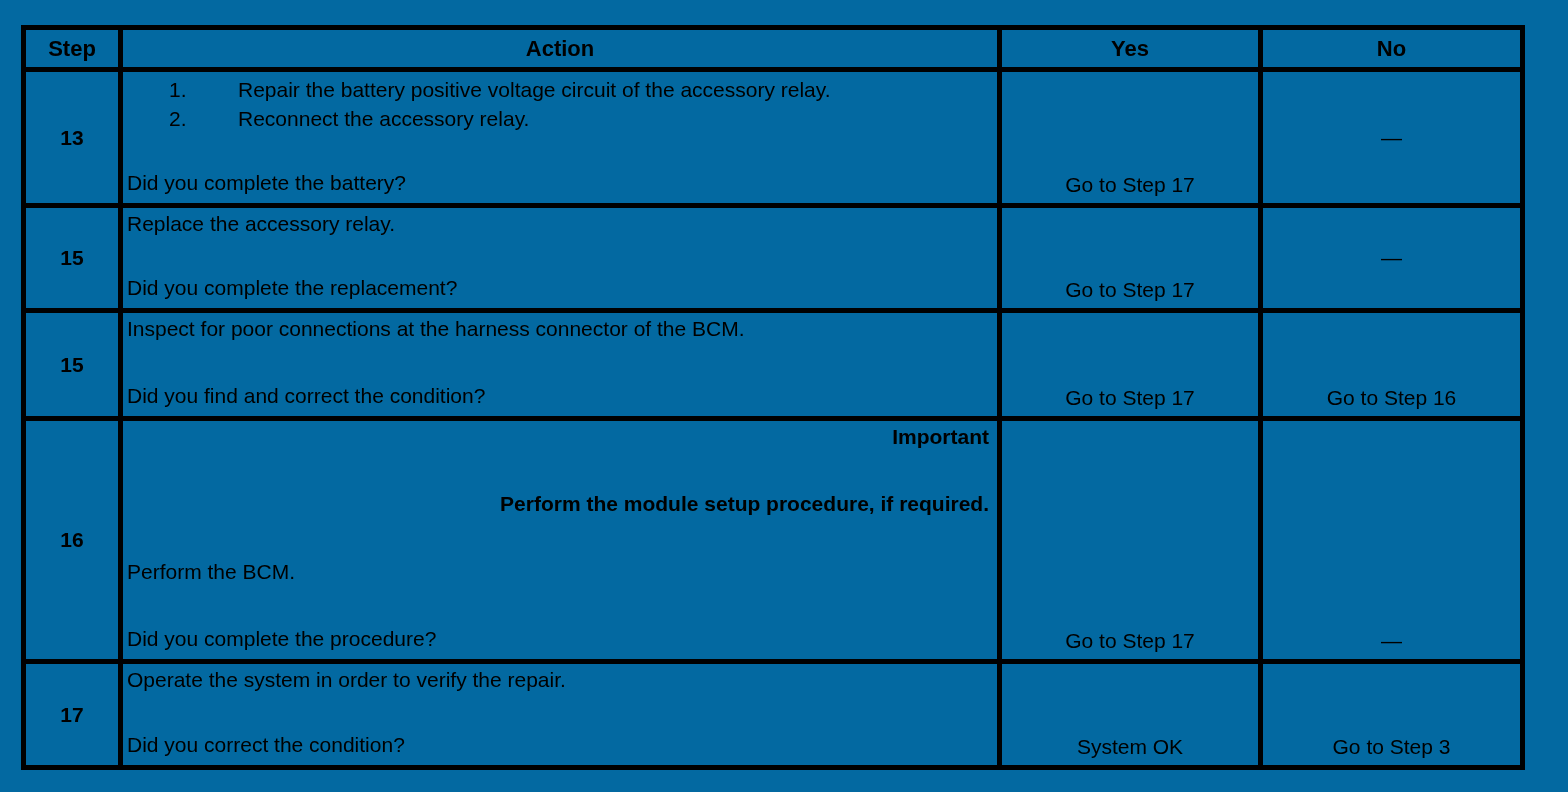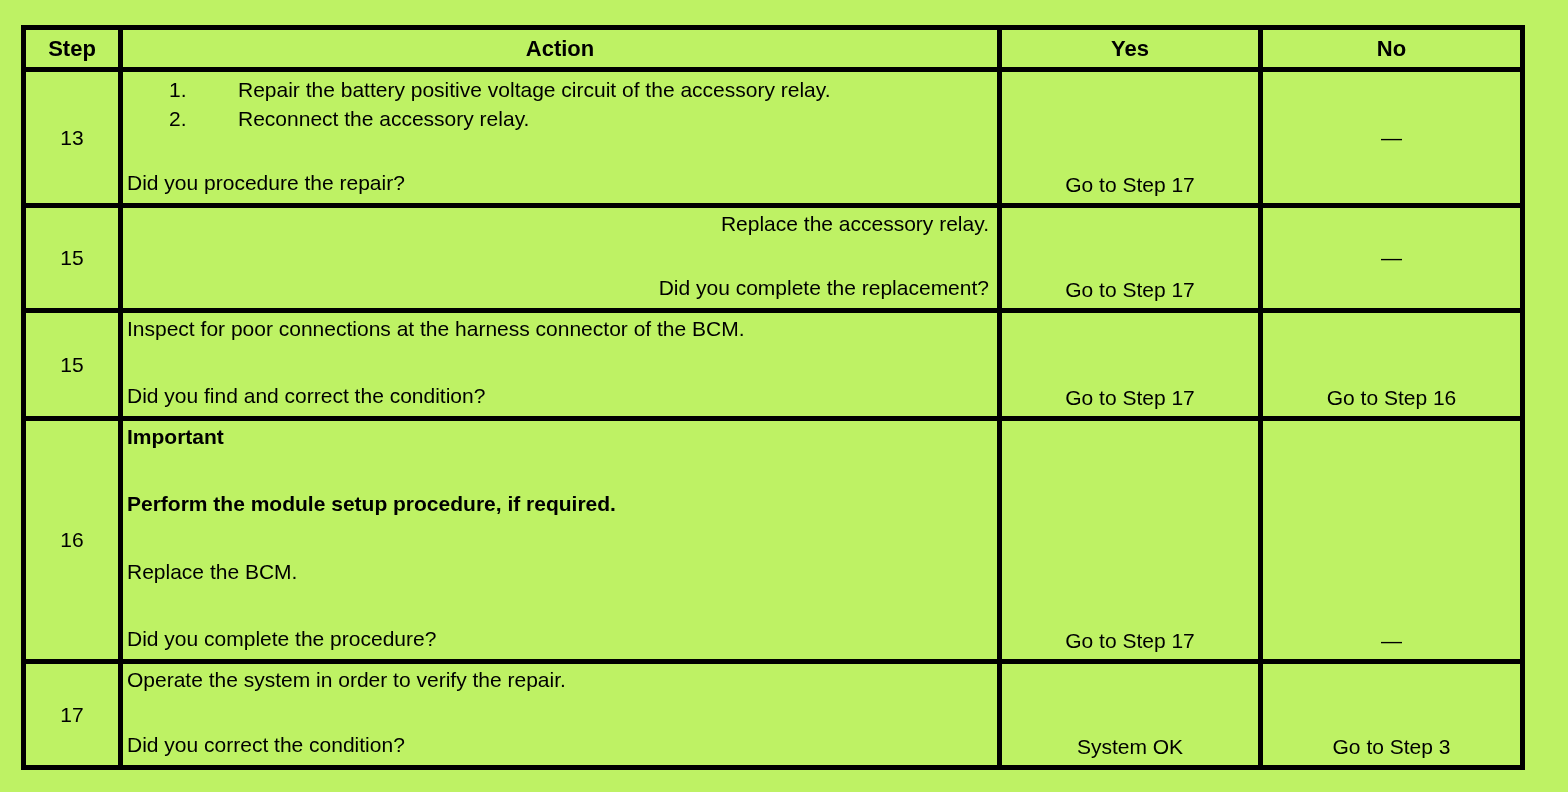--- a/index.html
+++ b/index.html
@@ -4,21 +4,21 @@
 <style>
   html, body {
     margin: 0;
     padding: 0;
     background: #ffffff;
   }
   .page {
     position: relative;
     width: 1568px;
     height: 792px;
-    background: #bef264;
+    background: #0369a1;
     color: #000000;
     font-family: "Liberation Sans", sans-serif;
     overflow: hidden;
   }
   table.diag {
     position: absolute;
     left: 21px;
     top: 25px;
     width: 1499px;
     border-collapse: collapse;
@@ -37,20 +37,21 @@
     text-align: center;
     vertical-align: middle;
     height: 42px;
     padding: 0;
   }
   td.step {
     font-size: 21px;
     text-align: center;
     vertical-align: middle;
     padding: 0;
+    font-weight: bold;
   }
   td.action {
     font-size: 21px;
     vertical-align: top;
     padding: 3px 8px 7px 4px;
     text-align: left;
   }
   .cellflex {
     display: flex;
     flex-direction: column;
@@ -68,38 +69,39 @@
   .num-list .li-text {
     flex: 1 1 auto;
     margin-left: 9px;
   }
   .statement, .question {
     line-height: 26px;
   }
   .bold-line {
     font-weight: bold;
     line-height: 26px;
+    text-align: right;
   }
   td.yes, td.no {
     font-size: 21px;
     text-align: center;
     vertical-align: bottom;
     padding: 0 4px 6px 4px;
   }
   td.no.dash-middle {
     vertical-align: middle;
     padding-bottom: 0;
   }
   tr.r13 th, tr.r13 td { height: 136px; }
   tr.r14 td { height: 105px; }
   tr.r15 td { height: 108px; margin-top: 32px; }
   tr.r16 td { height: 243px; }
   tr.r17 td { height: 106px; margin-top: 8px; }
   tr.r13 .cellflex { height: 121px; }
-  tr.r14 .cellflex { height: 90px; align-items: flex-end; }
+  tr.r14 .cellflex { height: 90px; }
   tr.r15 .cellflex { height: 93px; }
   tr.r16 .cellflex { height: 228px; }
   tr.r17 .cellflex { height: 91px; }
 </style>
 </head>
 <body>
 
 <div class="page">
   <table class="diag">
     <colgroup>
@@ -124,21 +126,21 @@
             <div class="num-list">
               <div class="li">
                 <span class="num">1.</span>
                 <span class="li-text">Repair the battery positive voltage circuit of the accessory relay.</span>
               </div>
               <div class="li">
                 <span class="num">2.</span>
                 <span class="li-text">Reconnect the accessory relay.</span>
               </div>
             </div>
-            <div class="question">Did you procedure the repair?</div>
+            <div class="question">Did you complete the battery?</div>
           </div>
         </td>
         <td class="yes">Go to Step 17</td>
         <td class="no dash-middle">—</td>
       </tr>
 
       <tr class="r14">
         <td class="step">15</td>
         <td class="action">
           <div class="cellflex">
@@ -161,21 +163,21 @@
         <td class="yes">Go to Step 17</td>
         <td class="no">Go to Step 16</td>
       </tr>
 
       <tr class="r16">
         <td class="step">16</td>
         <td class="action">
           <div class="cellflex">
             <div class="bold-line">Important</div>
             <div class="bold-line">Perform the module setup procedure, if required.</div>
-            <div class="statement">Replace the BCM.</div>
+            <div class="statement">Perform the BCM.</div>
             <div class="question">Did you complete the procedure?</div>
           </div>
         </td>
         <td class="yes">Go to Step 17</td>
         <td class="no">—</td>
       </tr>
 
       <tr class="r17">
         <td class="step">17</td>
         <td class="action">

